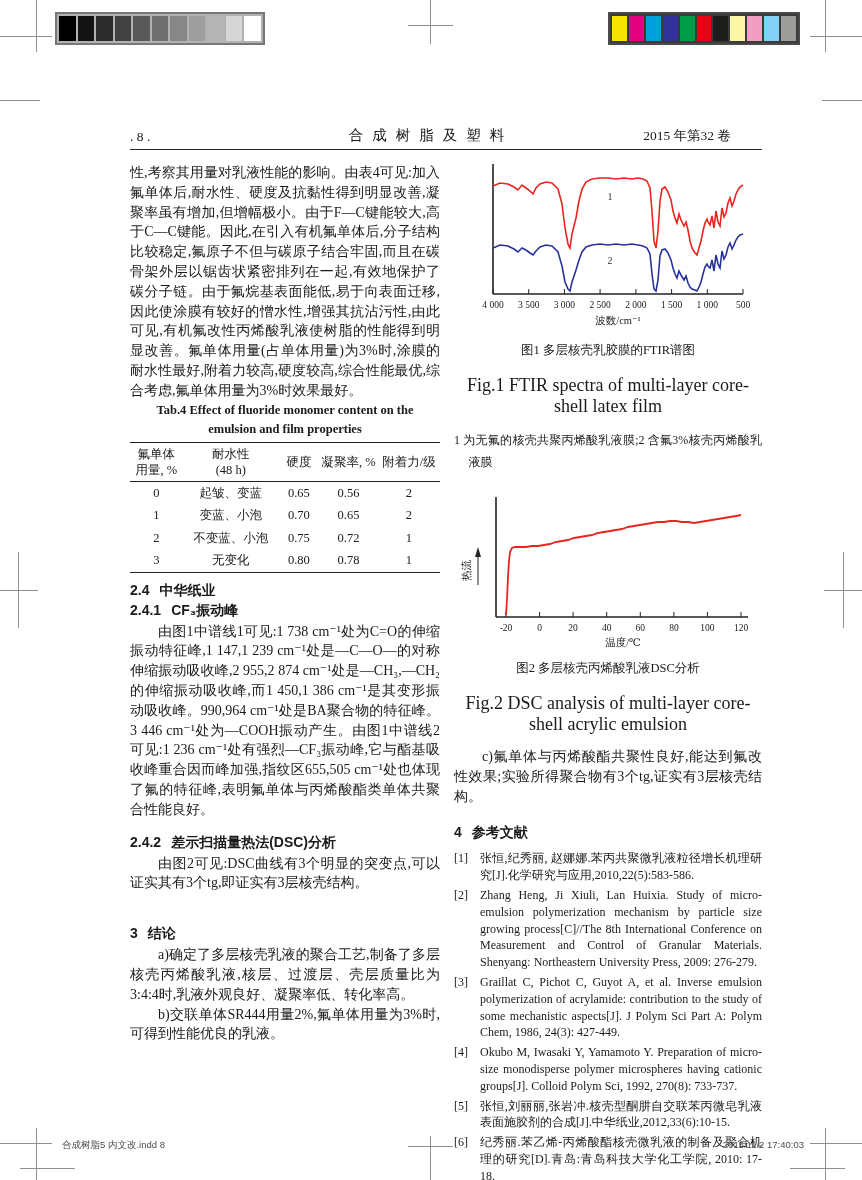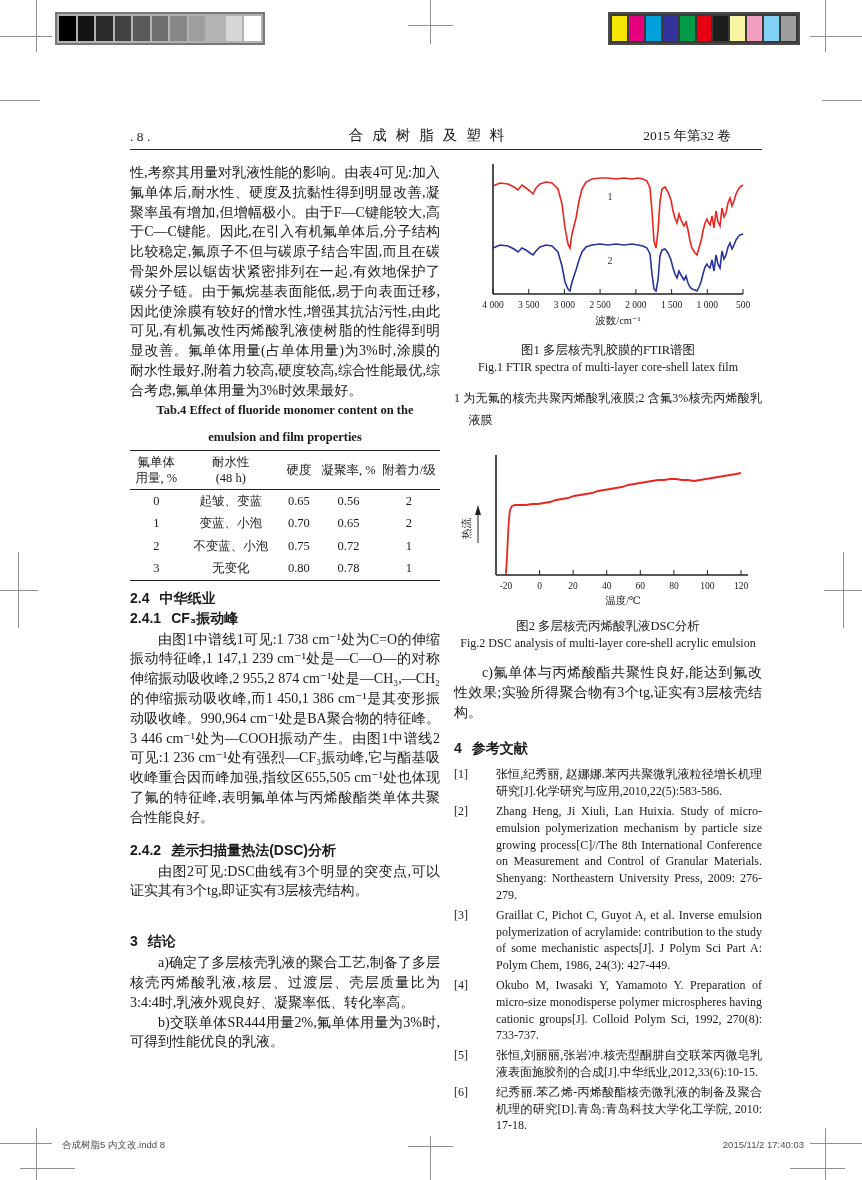--- a/index.html
+++ b/index.html
@@ -30,28 +30,28 @@
   .sec-h .num{margin-right:10px;}
   
   .tbl-cap{font-size:12.5px;font-weight:bold;text-align:center;margin-top:10px;line-height:19px;}
   table.tbl{width:100%;border-collapse:collapse;font-size:12.5px;margin-top:3px;
             border-top:1.6px solid #222;border-bottom:1.6px solid #222;}
   table.tbl th{font-weight:normal;border-bottom:1px solid #222;padding:3px 0;line-height:16px;vertical-align:middle;}
   table.tbl td{text-align:center;padding:3px 0;line-height:16.5px;}
   
   .figwrap{text-align:center;}
   .fig-cap-zh{font-size:12.5px;text-align:center;margin-top:2px;}
-  .fig-cap-en{font-size:12px;text-align:center;margin-top:1px;}
+  .fig-cap-en{font-size:18px;text-align:center;margin-top:16px;}
   .fig-legend{font-size:12px;line-height:22px;text-align:justify;margin-top:12px;
               padding-left:1.2em;text-indent:-1.2em;}
   
   .refs{margin-top:8px;}
   .ref{display:flex;font-size:12px;line-height:16.8px;margin-bottom:3px;}
   .ref-num{width:26px;flex:none;}
-  .ref-text{flex:1;text-align:justify;margin-left:16px;}
+  .ref-text{flex:1;text-align:justify;}
   
   .foot{position:absolute;font-size:9.5px;color:#4c4c4c;
         font-family:"Liberation Sans","DejaVu Sans",sans-serif;}
   svg text{font-family:"Liberation Serif","DejaVu Serif",serif;}
 </style>
 </head>
 <body>
 
 <div class="page">
 
@@ -109,21 +109,21 @@
   <div class="header">
     <span class="hd-page">. 8 .</span>
     <span class="hd-title">合成树脂及塑料</span>
     <span class="hd-issue">2015 年第32 卷</span>
   </div>
 
   <div class="col-left">
     <div class="para">性,考察其用量对乳液性能的影响。由表4可见:加入氟单体后,耐水性、硬度及抗黏性得到明显改善,凝聚率虽有增加,但增幅极小。由于F—C键能较大,高于C—C键能。因此,在引入有机氟单体后,分子结构比较稳定,氟原子不但与碳原子结合牢固,而且在碳骨架外层以锯齿状紧密排列在一起,有效地保护了碳分子链。由于氟烷基表面能低,易于向表面迁移,因此使涂膜有较好的憎水性,增强其抗沾污性,由此可见,有机氟改性丙烯酸乳液使树脂的性能得到明显改善。氟单体用量(占单体用量)为3%时,涂膜的耐水性最好,附着力较高,硬度较高,综合性能最优,综合考虑,氟单体用量为3%时效果最好。</div>
 
     <div class="tbl-cap" style="margin-top:0;">Tab.4  Effect of fluoride monomer content on the</div>
-    <div class="tbl-cap" style="margin-top:8px;">emulsion and film properties</div>
+    <div class="tbl-cap" style="margin-top:0;">emulsion and film properties</div>
 
     <table class="tbl">
       <thead>
         <tr>
           <th style="width:17%">
               <div>氟单体</div>
               <div>用量, %</div>
             </th>
           <th style="width:31%">
               <div>耐水性</div>

